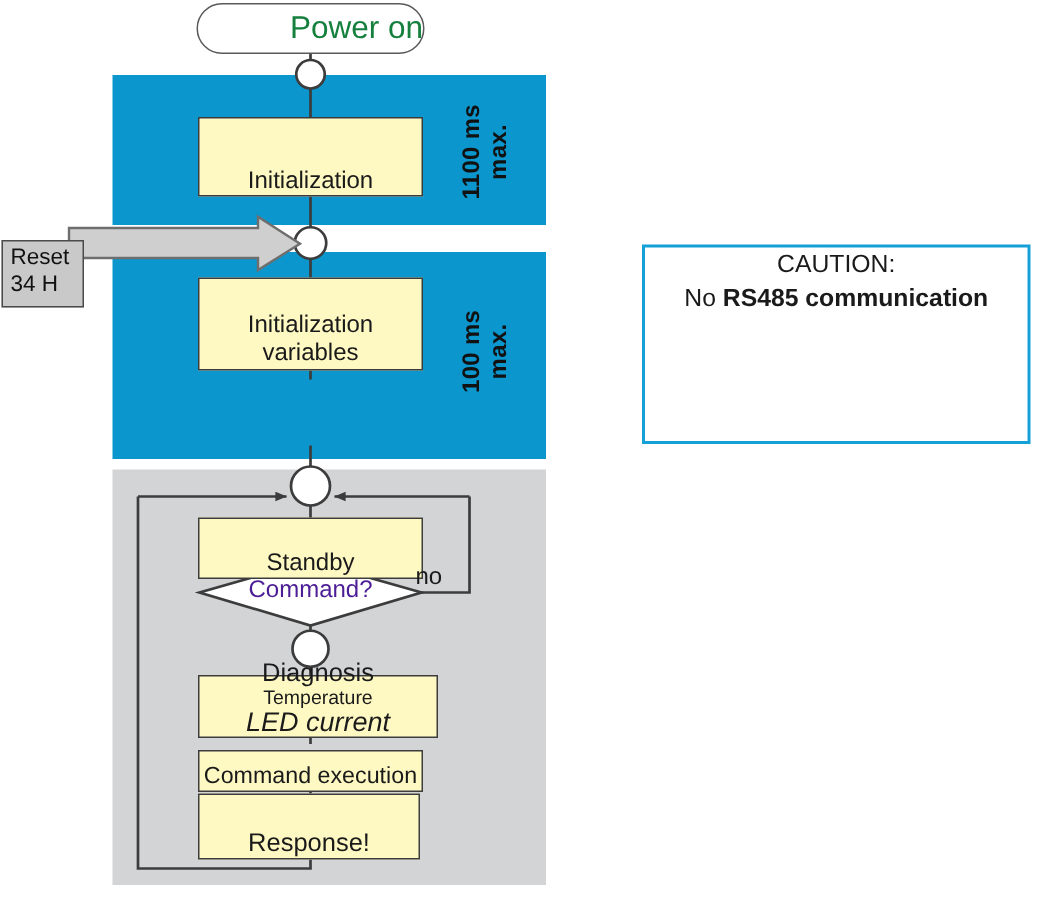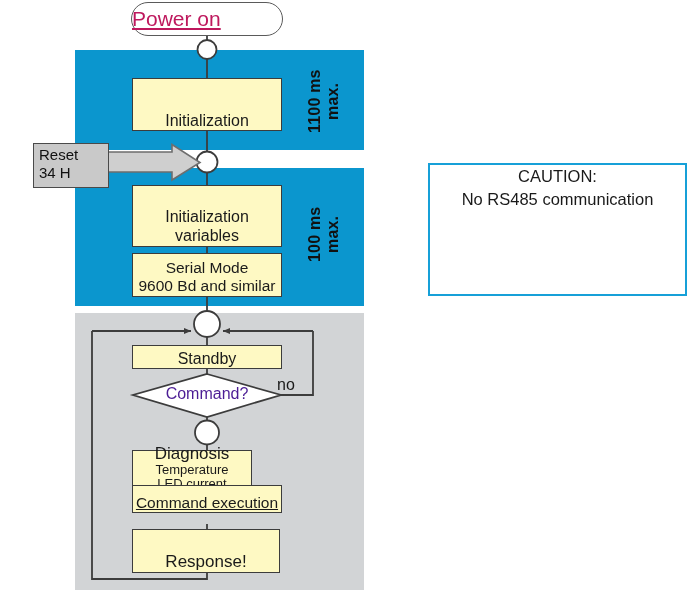--- a/index.html
+++ b/index.html
@@ -46,23 +46,22 @@
     text-align: center;
   }
   .node-oval {
     position: absolute;
     box-sizing: border-box;
     background: #ffffff;
     border: 1.6px solid #5a5a5a;
     border-radius: 40px;
     display: flex;
     align-items: center;
-    justify-content: flex-start;
-    color: #be185d;
-    text-decoration: underline;
+    justify-content: flex-end;
+    color: #15803d;
   }
   .band {
     position: absolute;
   }
   .band-blue { background: #0b96ce; }
   .band-gray { background: #d2d4d6; }
   .side-label {
     position: absolute;
     color: #111111;
     font-weight: bold;
@@ -88,21 +87,21 @@
     border: 2.5px solid #16a0d8;
     display: flex;
     flex-direction: column;
     align-items: center;
     justify-content: flex-start;
     color: #1a1a1a;
     text-align: center;
     line-height: 1.42;
   }
   .caution-box .ln { display: block; }
-  .caution-box b { font-weight: normal; }
+  .caution-box b { font-weight: bold; }
   .lbl-no {
     position: absolute;
     color: #1a1a1a;
   }
 </style>
 </head>
 <body>
 
 <div id="canvas">
 
@@ -163,58 +162,54 @@
     <polygon points="207,374 281,395 207,417 133,395" fill="#ffffff" stroke="#3c3c3c" stroke-width="1.8"></polygon>
 
     <circle cx="207" cy="49.5" r="9.5" fill="#ffffff" stroke="#3c3c3c" stroke-width="1.8"></circle>
     <circle cx="207" cy="162" r="10.5" fill="#ffffff" stroke="#3c3c3c" stroke-width="1.8"></circle>
     <circle cx="207" cy="324" r="13" fill="#ffffff" stroke="#3c3c3c" stroke-width="1.8"></circle>
     <circle cx="207" cy="432.5" r="12" fill="#ffffff" stroke="#3c3c3c" stroke-width="1.8"></circle>
 
     <polygon points="46,152 172,152 172,144.5 200,162.5 172,180 172,172 46,172" fill="#cfcfcf" stroke="#6e6e6e" stroke-width="1.6" stroke-linejoin="miter"></polygon>
   </svg>
 
-  <div class="reset-box" style="left:1px; top:143px; width:76px; height:45px; font-size:15px;margin-left:32px;">
+  <div class="reset-box" style="left:1px; top:160px; width:55px; height:45px; font-size:15px;">
     <div>Reset</div>
     <div>34 H</div>
   </div>
 
   <div class="node-oval" style="left:131px; top:2px; width:152px; height:34px; font-size:21px;">
     <span>Power on</span>
   </div>
 
   <div class="node-box" style="left:132px; top:78px; width:150px; height:53px; font-size:16px;">
     <span>Initialization</span>
   </div>
 
   <div class="node-box" style="left:132px; top:185px; width:150px; height:62px; font-size:16px; line-height:1.18;">
     <span>Initialization</span>
     <span>variables</span>
   </div>
 
-  <div class="node-box" style="left:132px; top:253px; width:150px; height:44px; font-size:15.5px; line-height:1.2;">
-    <span>Serial Mode</span>
-    <span>9600 Bd and similar</span>
-  </div>
-
-  <div class="node-box" style="left:132px; top:345px; width:150px; height:24px; font-size:16px;">
+
+  <div class="node-box" style="left:132px; top:345px; width:150px; height:41px; font-size:16px;">
     <span>Standby</span>
   </div>
 
   <div class="txt" style="left:133px; top:385px; width:148px; font-size:16px;">Command?</div>
 
   <div class="lbl-no" style="left:277px; top:376px; font-size:16px;">no</div>
 
-  <div class="node-box" style="left:132px; top:450px; width:120px; height:42px;">
+  <div class="node-box" style="left:132px; top:450px; width:160px; height:42px;">
     <span style="font-size:17px; line-height:1.05;">Diagnosis</span>
     <span style="font-size:13px; line-height:1.08;">Temperature</span>
-    <span style="font-size:13px; line-height:1.08;">LED current</span>
-  </div>
-
-  <div class="node-box" style="left:132px; top:485px; width:150px; height:28px; font-size:15.5px;text-decoration:underline;">
+    <span style="font-size:18px; line-height:1.08;font-style:italic;">LED current</span>
+  </div>
+
+  <div class="node-box" style="left:132px; top:500px; width:150px; height:28px; font-size:15.5px;">
     <span>Command execution</span>
   </div>
 
   <div class="node-box" style="left:132px; top:529px; width:148px; height:44px; font-size:17px;">
     <span>Response!</span>
   </div>
 
   <div class="caution-box" style="left:428px; top:163px; width:259px; height:133px; font-size:16.5px;">
     <span class="ln">CAUTION:</span>
     <span class="ln"><span>No </span><b>RS485 communication</b></span>

